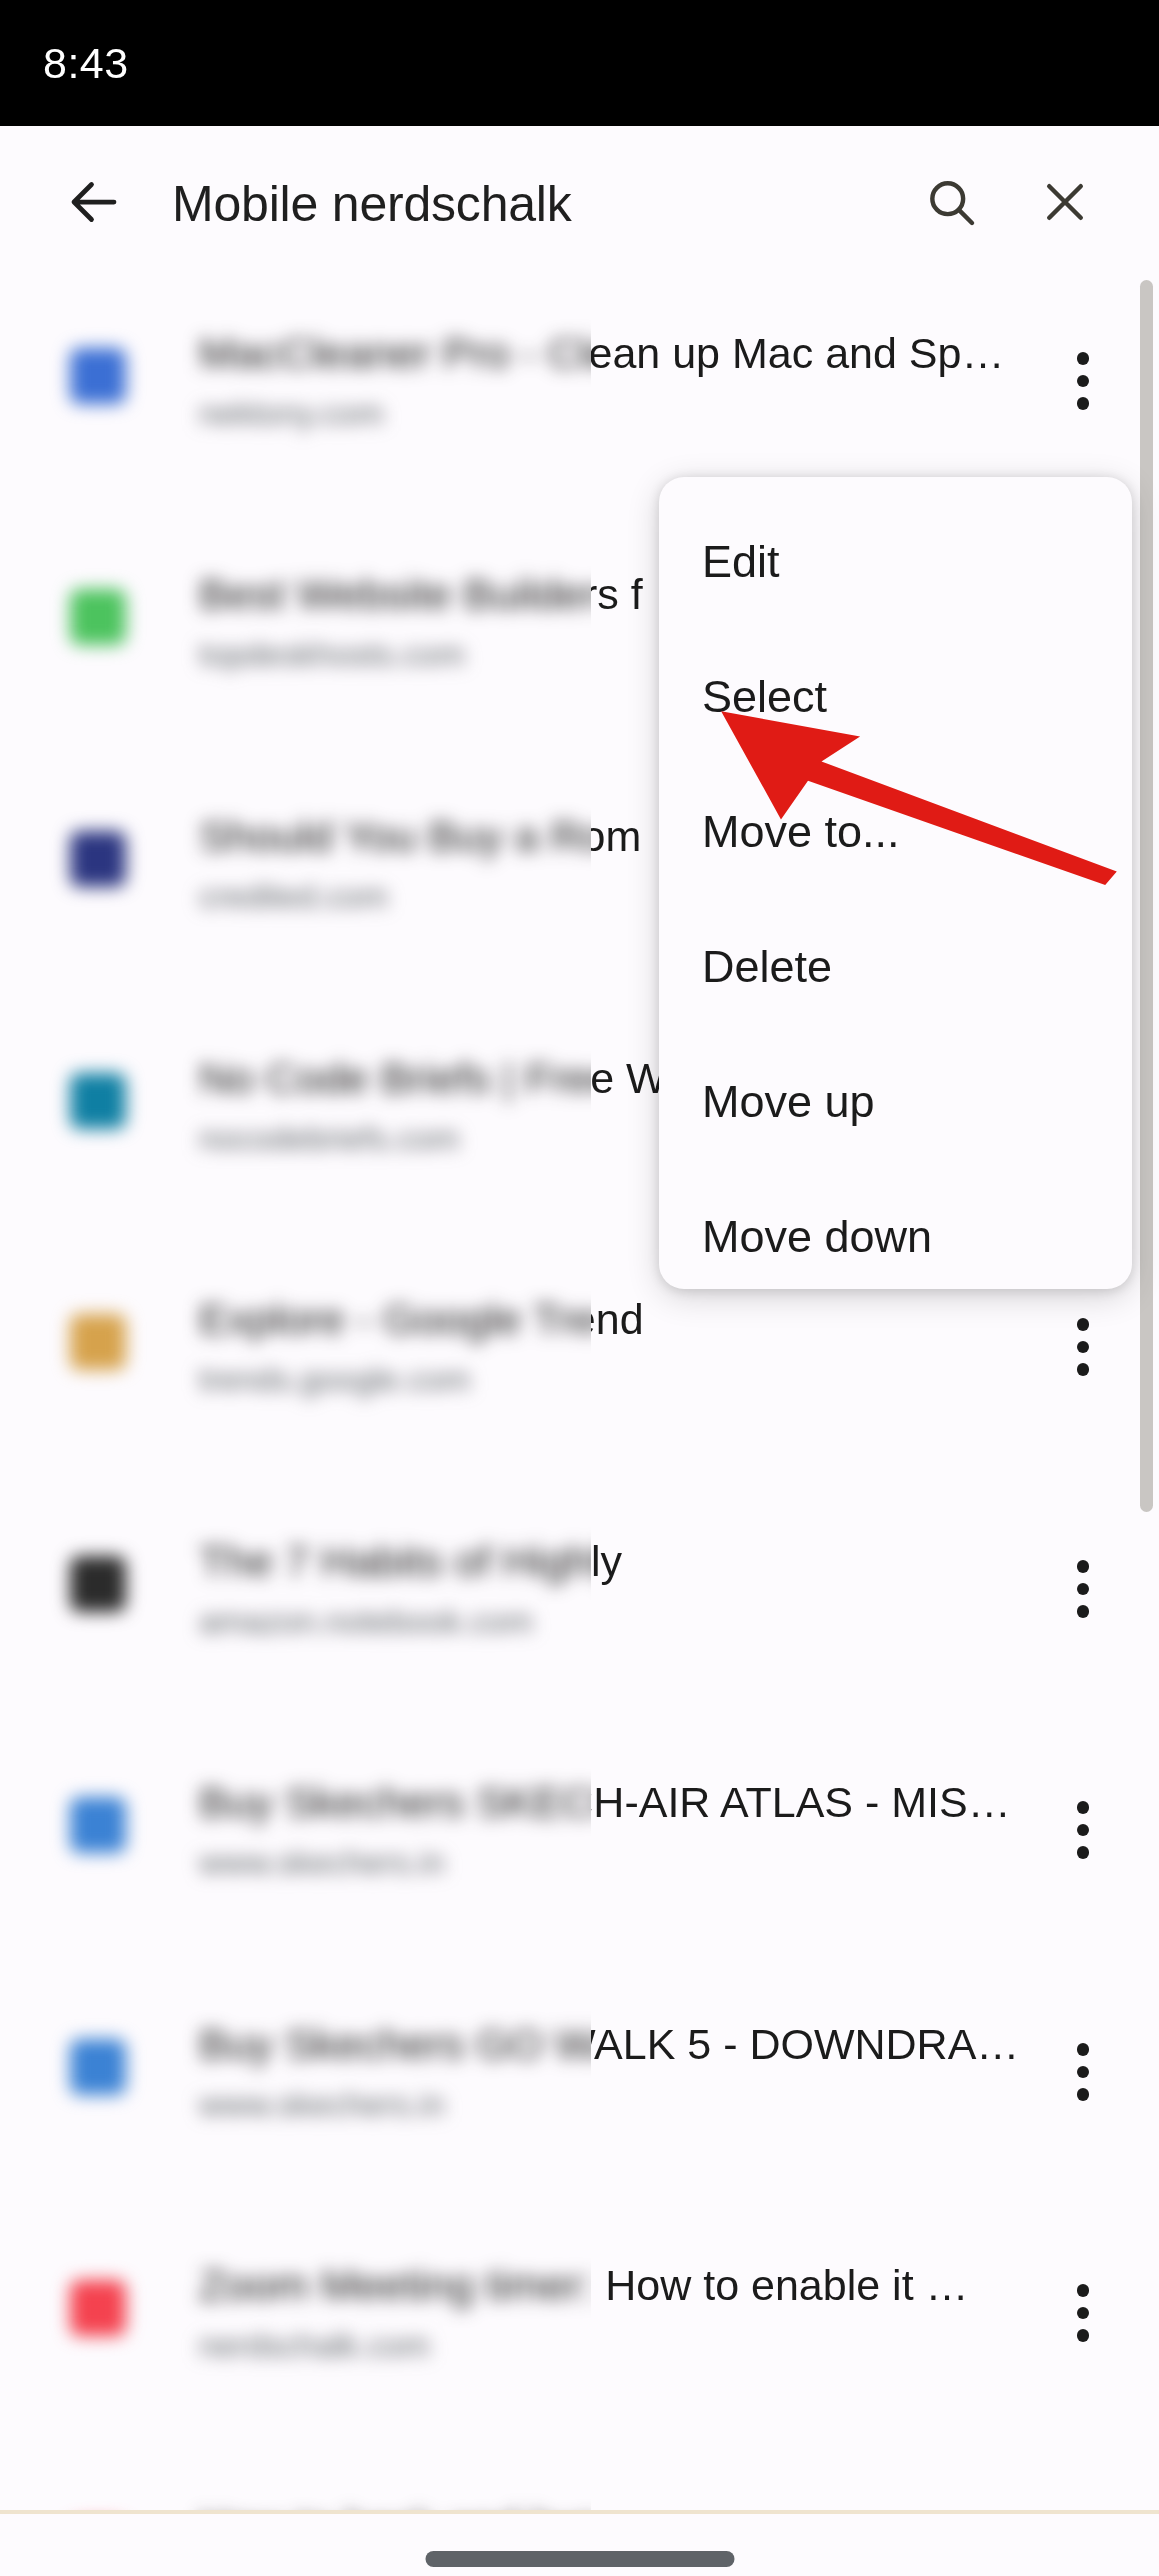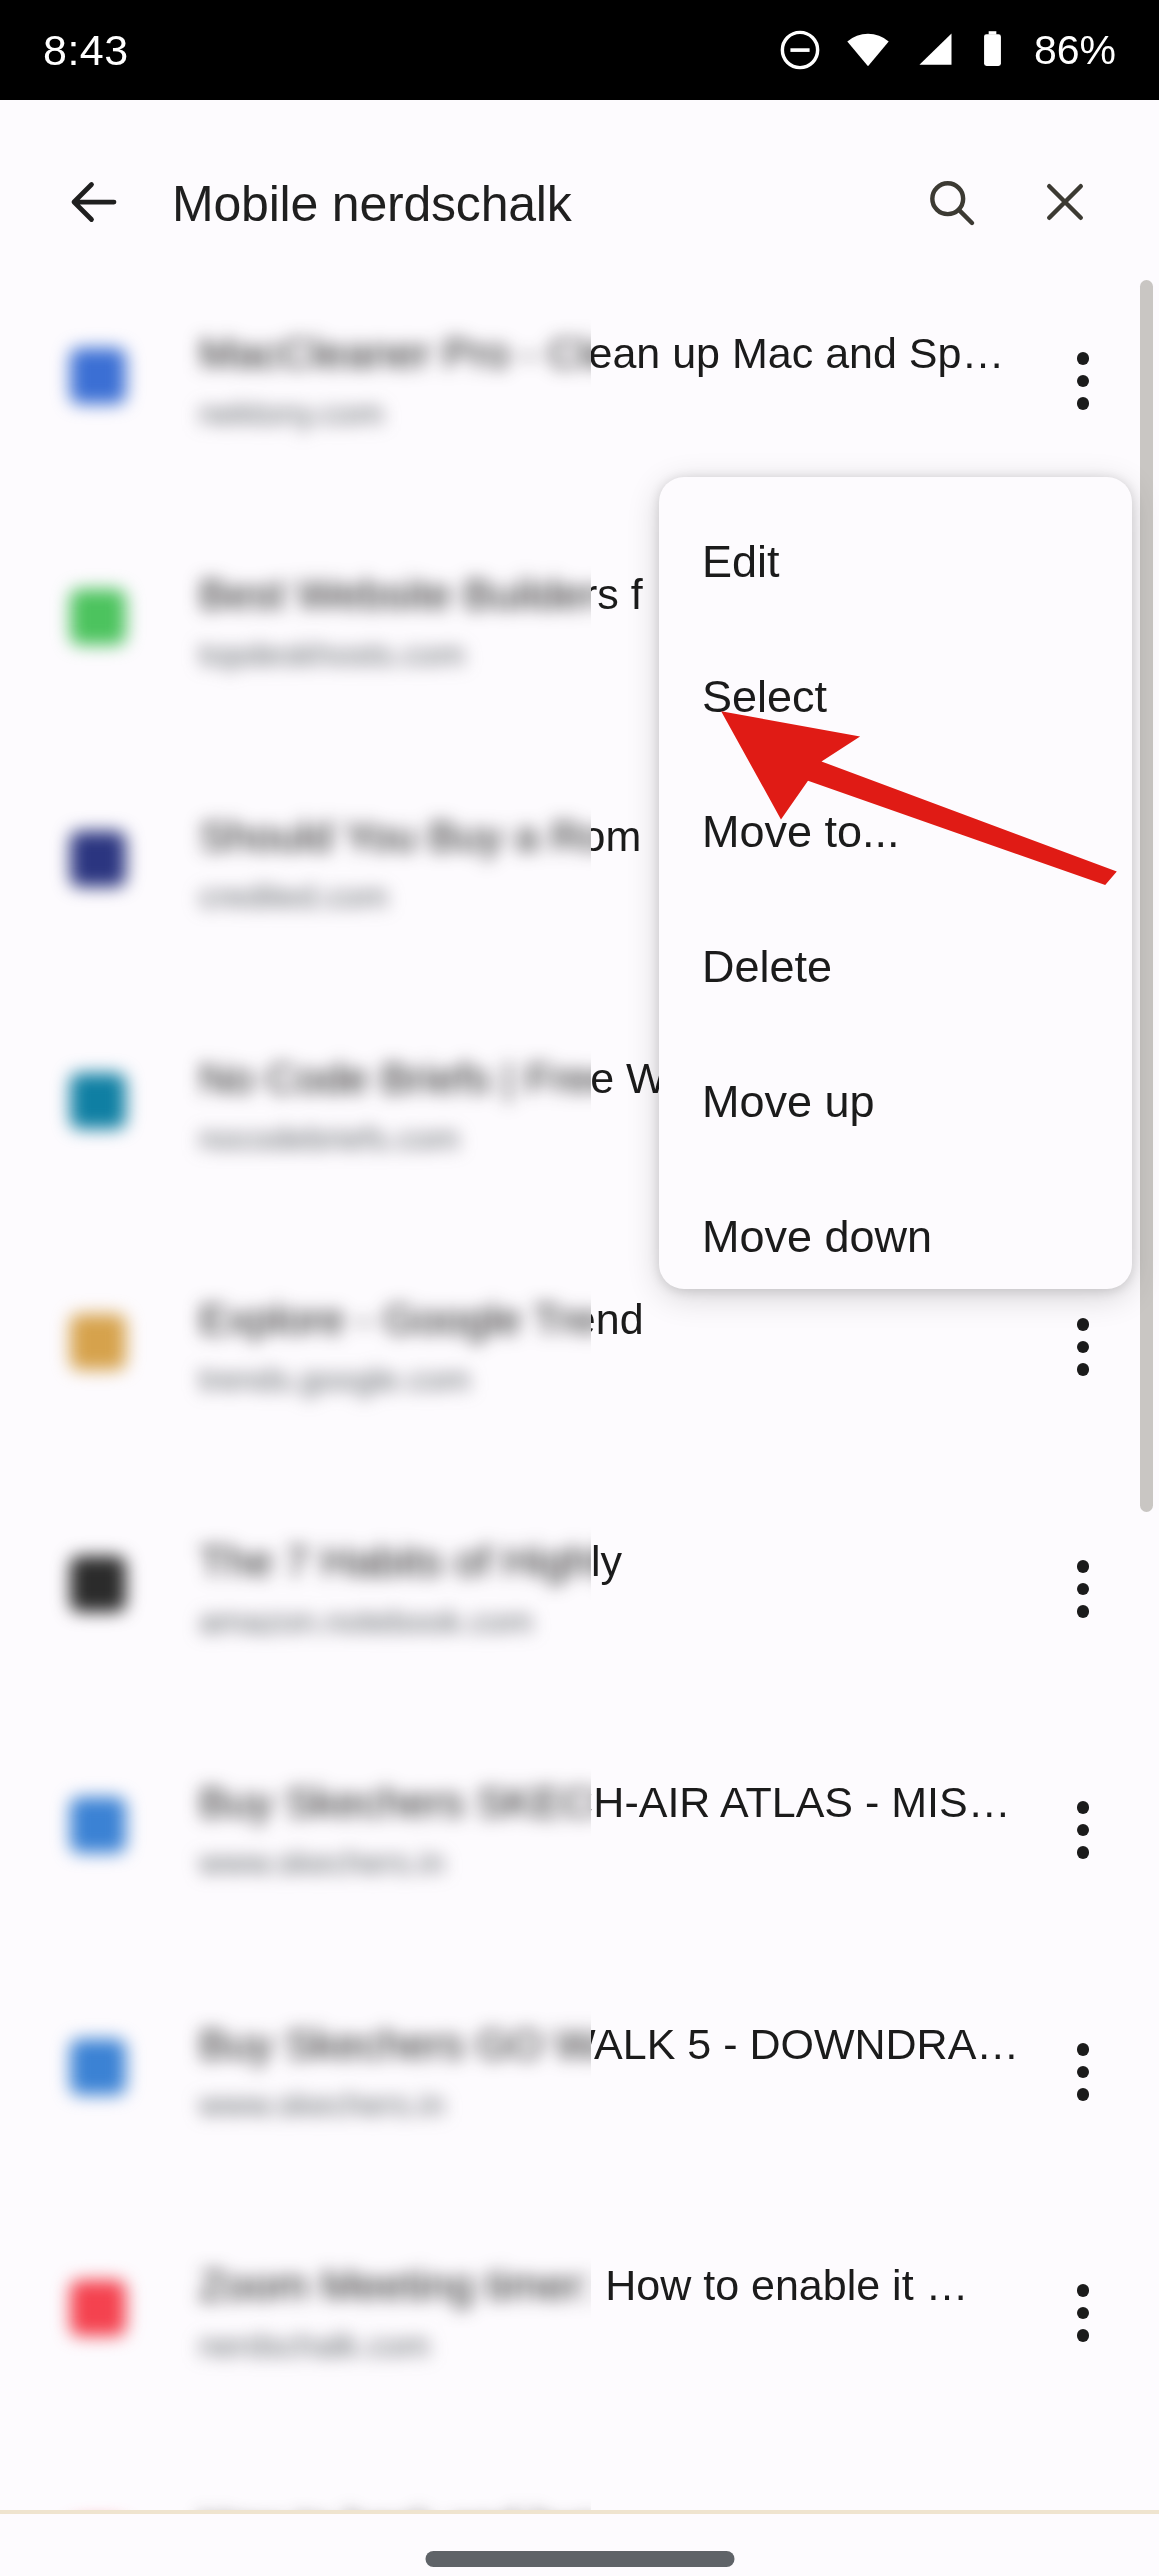--- a/index.html
+++ b/index.html
@@ -5,21 +5,21 @@
   * { margin:0; padding:0; box-sizing:border-box; }
   html, body {
     width:1159px; height:2576px;
     background:#fdfbfe;
     font-family:"Liberation Sans", sans-serif;
     overflow:hidden;
   }
 
   
   .status-bar{
-    position:absolute; left:0; top:0; width:1159px; height:100px;
+    position:absolute; left:0; top:0; width:1159px; height:126px;
     background:#000; display:flex; align-items:center;
     padding:0 43px; color:#fff;
   }
   .status-clock{ font-size:43px; font-weight:500; letter-spacing:0.5px; }
   .status-right{
     margin-left:auto; display:flex; align-items:center; gap:21px;
   }
   .status-battery-text{ font-size:41px; font-weight:500; margin-left:5.8px; }
   .svg-ic{ display:block; }
 
@@ -116,45 +116,20 @@
   .gesture-pill{
     position:absolute; left:50%; transform:translateX(-50%); top:2551px;
     width:309px; height:16.4px; border-radius:9.7px; background:#5f6368;
   }
 </style>
 </head>
 <body>
 
 <div class="status-bar">
   <div class="status-clock">8:43</div>
-  <div class="status-right">
-    <span>
-      <svg class="svg-ic" width="46" height="46" viewBox="0 0 24 24">
-        <circle cx="12" cy="12" r="9.2" fill="none" stroke="#fff" stroke-width="1.8"></circle>
-        <rect x="7" y="11.1" width="10" height="1.9" fill="#fff"></rect>
-      </svg>
-    </span>
-    <span>
-      <svg class="svg-ic" width="48" height="46" viewBox="0 0 24 24">
-        <path d="M12 20.5 1.2 7.6A16.4 16.4 0 0 1 22.8 7.6Z" fill="#fff"></path>
-      </svg>
-    </span>
-    <span>
-      <svg class="svg-ic" width="44" height="46" viewBox="0 0 24 24">
-        <path d="M21 3 21 20 3.5 20Z" fill="#fff"></path>
-      </svg>
-    </span>
-    <span>
-      <svg class="svg-ic" width="29" height="46" viewBox="0 0 12 24">
-        <rect x="4" y="2.2" width="4" height="1.8" fill="#fff"></rect>
-        <rect x="1.6" y="3.8" width="8.8" height="16.6" rx="1.3" fill="#fff"></rect>
-      </svg>
-    </span>
-    <span class="status-battery-text">86%</span>
-  </div>
 </div>
 
 <div class="app-bar">
   <div class="ab-back">
     <span>
       <svg width="60" height="60" viewBox="0 0 24 24">
         <path d="M20 12H4M4 12l7-7M4 12l7 7" fill="none" stroke="#1f1f1f" stroke-width="1.9" stroke-linecap="round" stroke-linejoin="round"></path>
       </svg>
     </span>
   </div>

